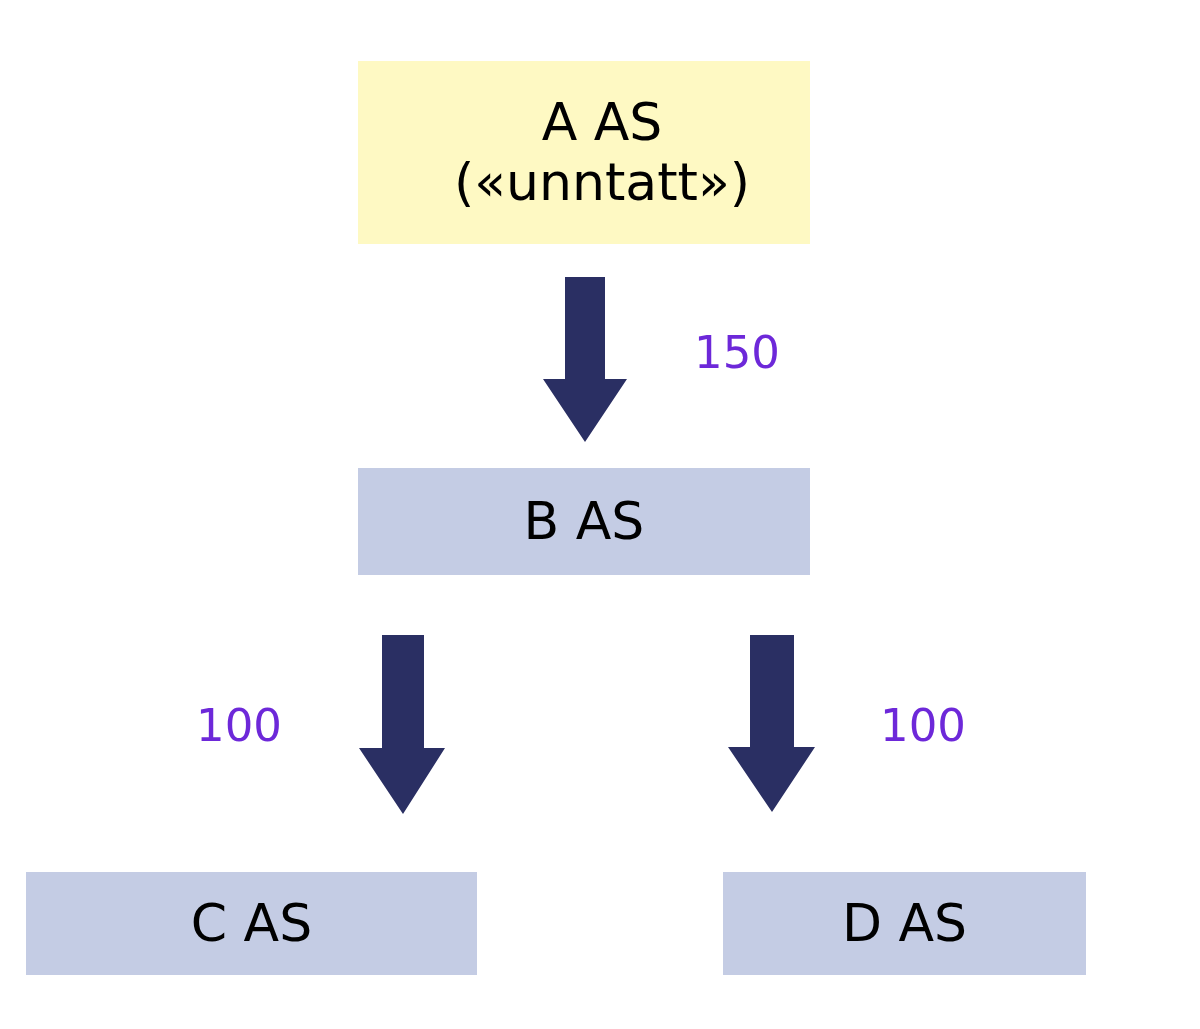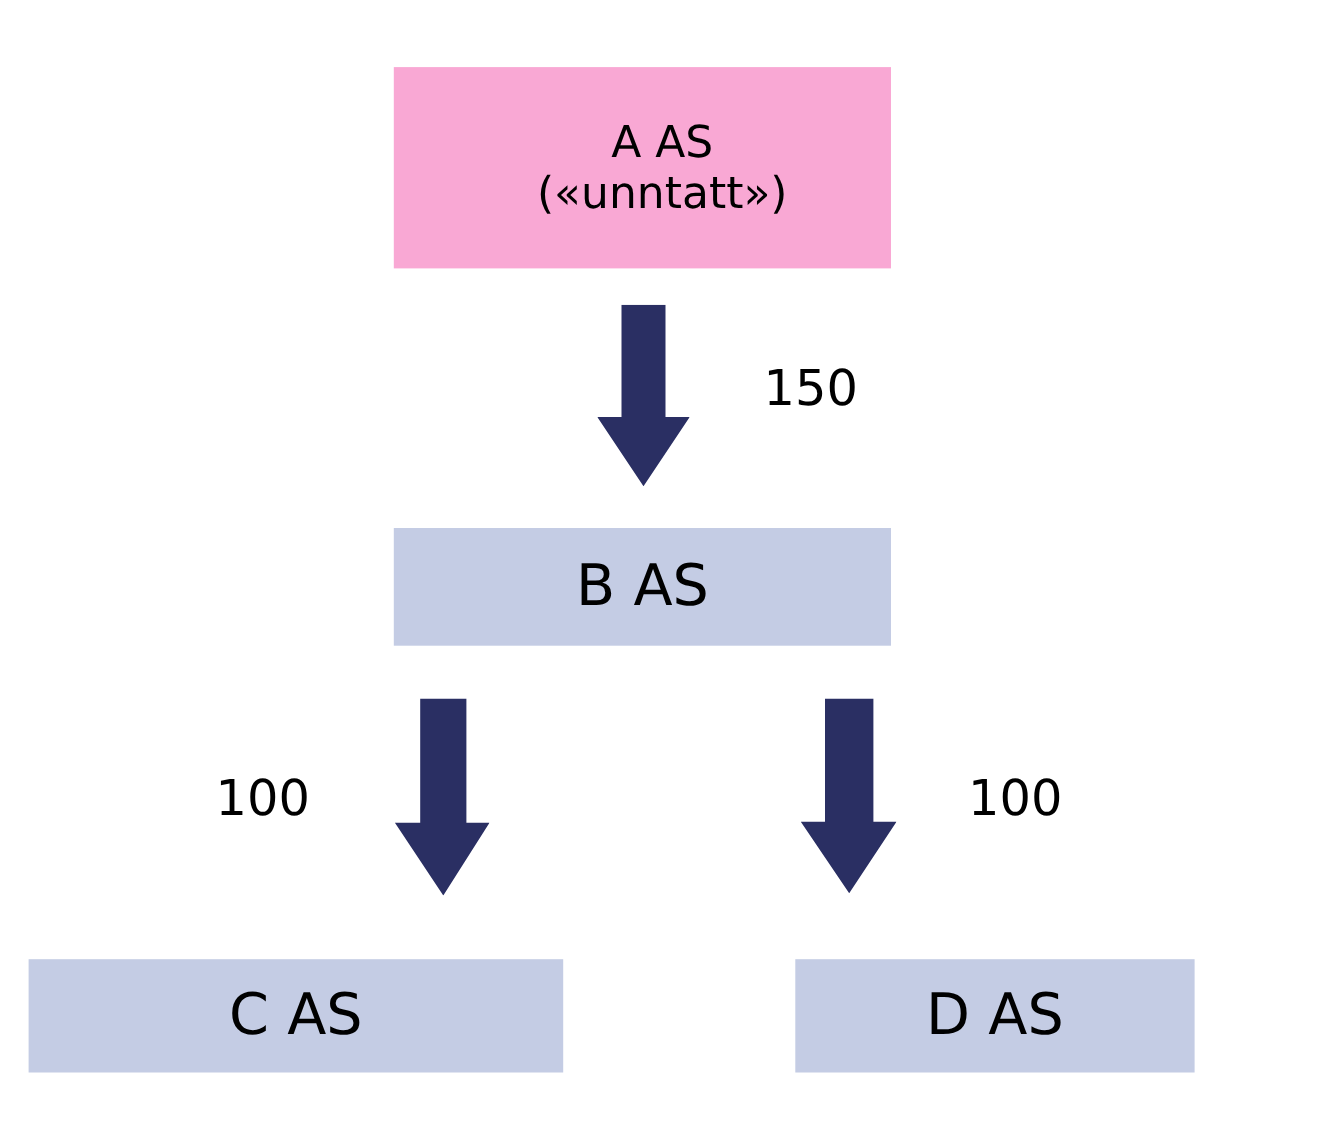--- a/index.html
+++ b/index.html
@@ -31,39 +31,38 @@
     display: block;
     white-space: pre-line;
   }
 
   
   #box-a {
     left: 358px;
     top: 61px;
     width: 452px;
     height: 183px;
-    background: #f9a8d4;
-    font-size: 40px;
+    background: #fef9c3;
+    font-size: 52px;
     padding-left: 36px;
   }
   
   #box-b {
     left: 358px;
     top: 468px;
     width: 452px;
     height: 107px;
     background: #C4CCE4;
     font-size: 52px;
-    margin-top: 12px;
   }
   
   #box-c {
     left: 26px;
     top: 872px;
-    width: 486px;
+    width: 451px;
     height: 103px;
     background: #C4CCE4;
     font-size: 52px;
   }
   
   #box-d {
     left: 723px;
     top: 872px;
     width: 363px;
     height: 103px;
@@ -94,21 +93,21 @@
   }
   #arrow-bd {
     left: 728px;
     top: 635px;
     width: 87px;
     height: 177px;
   }
 
   .edge-label {
     position: absolute;
-    color: #000000;
+    color: #6d28d9;
     font-size: 45px;
     line-height: 1;
     white-space: nowrap;
   }
   #label-ab { left: 694px; top: 330px; }
   #label-bc { left: 196px; top: 703px; }
   #label-bd { left: 880px; top: 703px; }
 </style>
 </head>
 <body>

